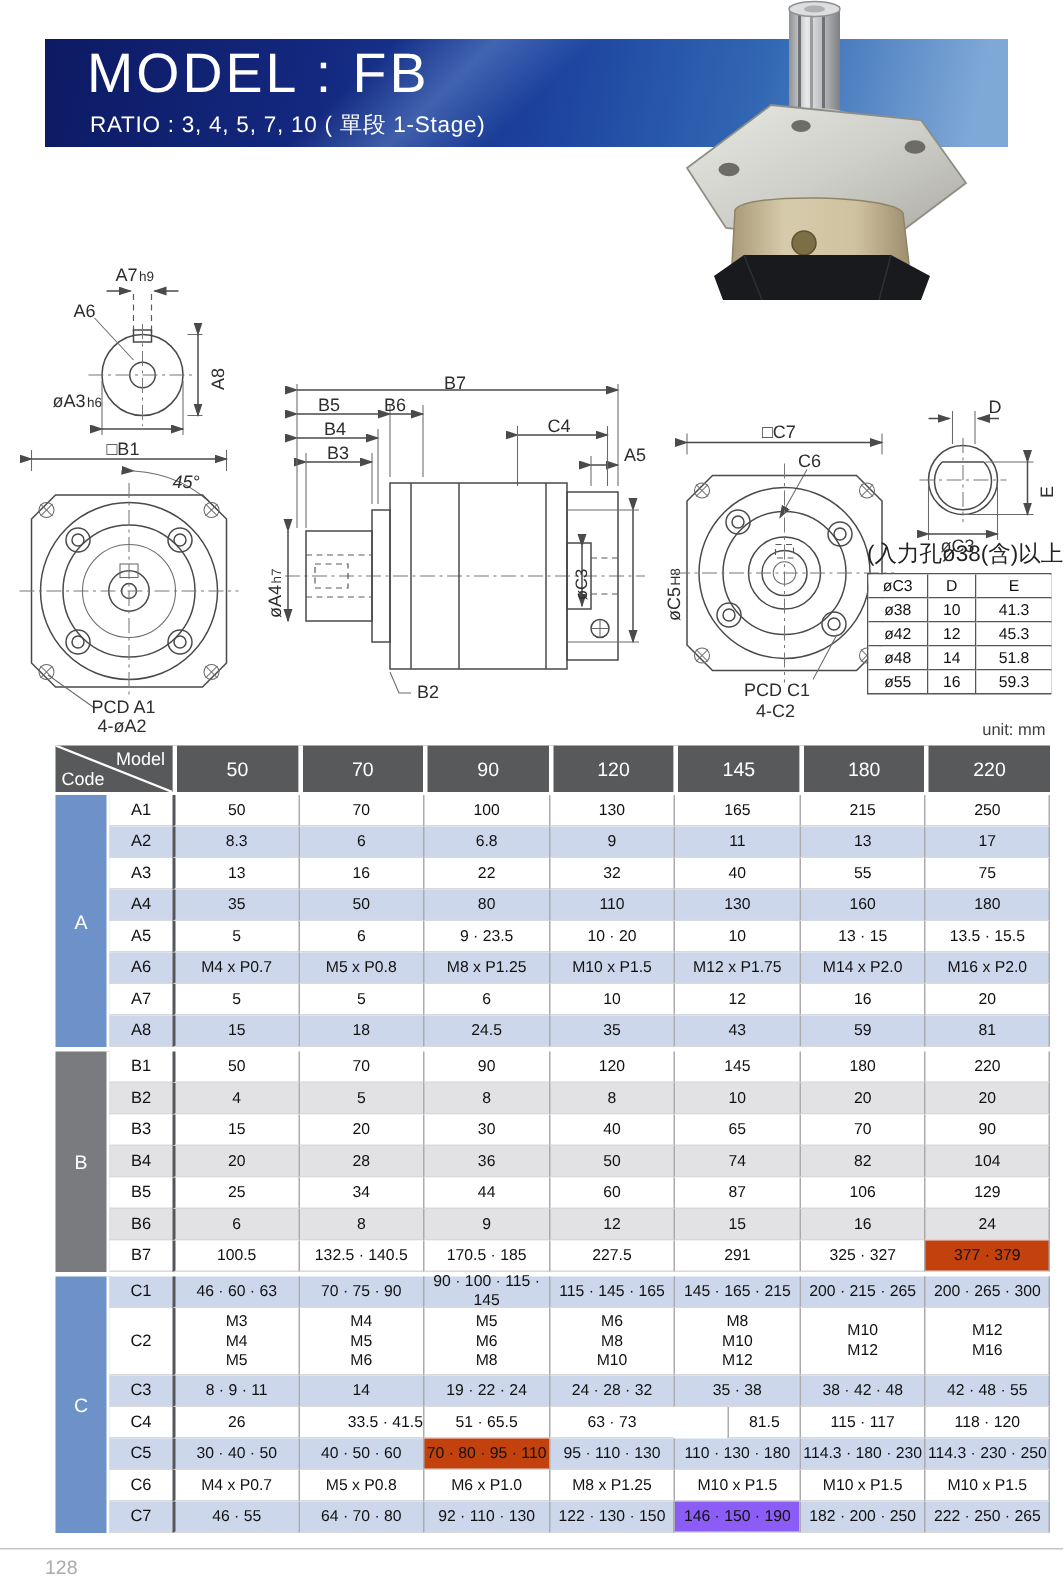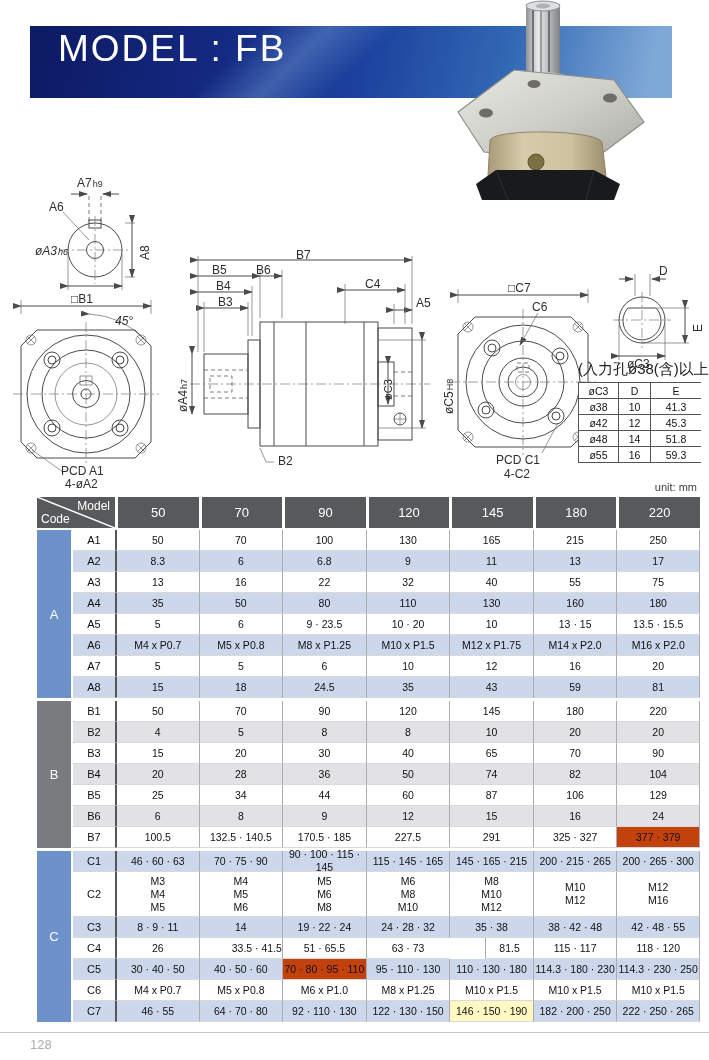--- a/index.html
+++ b/index.html
@@ -85,20 +85,21 @@
   #page-number { position:absolute; left:30px; top:1037px; font-size:13px; color:#ababab; }
 </style>
 </head>
 <body>
 
 <div id="page">
 
 
   <div id="banner">
     <div id="banner-model">MODEL : FB</div>
+    <div id="banner-ratio">RATIO : 3, 4, 5, 7, 10 ( 單段 1-Stage)</div>
   </div>
 
   <svg id="photo" viewBox="0 0 230 200">
     <defs>
       <linearGradient id="shaftg" x1="0" y1="0" x2="1" y2="0">
         <stop offset="0" stop-color="#8f9194"></stop>
           <stop offset=".35" stop-color="#e9eaea"></stop>
         <stop offset=".6" stop-color="#c2c4c6"></stop>
           <stop offset="1" stop-color="#7e8083"></stop>
       </linearGradient>
@@ -161,21 +162,21 @@
       <line class="dthin" x1="90" y1="47" x2="100" y2="47"></line>
         <line class="dthin" x1="90" y1="101" x2="100" y2="101"></line>
       <line class="dline" x1="97" y1="47" x2="97" y2="101" marker-start="url(#ar1)" marker-end="url(#ar1)"></line>
       <line class="dthin" x1="33" y1="78" x2="33" y2="114"></line>
         <line class="dthin" x1="87" y1="78" x2="87" y2="114"></line>
       <line class="dline" x1="33" y1="110" x2="87" y2="110" marker-start="url(#ar1)" marker-end="url(#ar1)"></line>
     </svg>
     <span class="dlabel" style="left:42px; top:0;"><span>A7</span><span class="sub">h9</span></span>
     <span class="dlabel" style="left:14px; top:24px;"><span>A6</span></span>
     <span class="dlabel rot" style="left:103px; top:84px;"><span>A8</span></span>
-    <span class="dlabel" style="left:0px; top:68px;font-style:italic;"><span>øA3</span><span class="sub">h6</span></span>
+    <span class="dlabel" style="left:0px; top:84px;"><span>øA3</span><span class="sub">h6</span></span>
   </div>
 
   <div class="drawing" id="dw-input-flange" style="left:5px; top:292px; width:165px; height:198px;">
     <svg width="165" height="198" viewBox="0 0 165 198">
       <defs>
           <marker id="ar2" markerWidth="9" markerHeight="8" refX="8" refY="3" orient="auto" markerUnits="userSpaceOnUse">
             <path d="M0,0L9,3L0,6Z" fill="#4a4a4a"></path>
           </marker>
         </defs>
       <line class="dthin" x1="16" y1="8" x2="16" y2="22"></line>
@@ -588,21 +589,21 @@
       <div class="val-cell" style="grid-area: 23 / 5; background: rgb(255, 255, 255);">M6 x P1.0</div>
       <div class="val-cell" style="grid-area: 23 / 6; background: rgb(255, 255, 255);">M8 x P1.25</div>
       <div class="val-cell" style="grid-area: 23 / 7; background: rgb(255, 255, 255);">M10 x P1.5</div>
       <div class="val-cell" style="grid-area: 23 / 8; background: rgb(255, 255, 255);">M10 x P1.5</div>
       <div class="val-cell last" style="grid-area: 23 / 9; background: rgb(255, 255, 255);">M10 x P1.5</div>
       <div class="code-cell" style="grid-area: 24 / 2; background: rgb(204, 215, 236);">C7</div>
       <div class="val-cell first" style="grid-area: 24 / 3; background: rgb(204, 215, 236);">46 · 55</div>
       <div class="val-cell" style="grid-area: 24 / 4; background: rgb(204, 215, 236);">64 · 70 · 80</div>
       <div class="val-cell" style="grid-area: 24 / 5; background: rgb(204, 215, 236);">92 · 110 · 130</div>
       <div class="val-cell" style="grid-area: 24 / 6; background: rgb(204, 215, 236);">122 · 130 · 150</div>
-      <div class="val-cell" style="grid-area: 24 / 7; background: #fef9c3;">146 · 150 · 190</div>
+      <div class="val-cell" style="grid-area: 24 / 7; background: #8b5cf6;">146 · 150 · 190</div>
       <div class="val-cell" style="grid-area: 24 / 8; background: rgb(204, 215, 236);">182 · 200 · 250</div>
       <div class="val-cell last" style="grid-area: 24 / 9; background: rgb(204, 215, 236);">222 · 250 · 265</div>
     </div>
 
   <div id="footer-line"></div>
   <div id="page-number">128</div>
 
 </div>
 
 </body></html>

